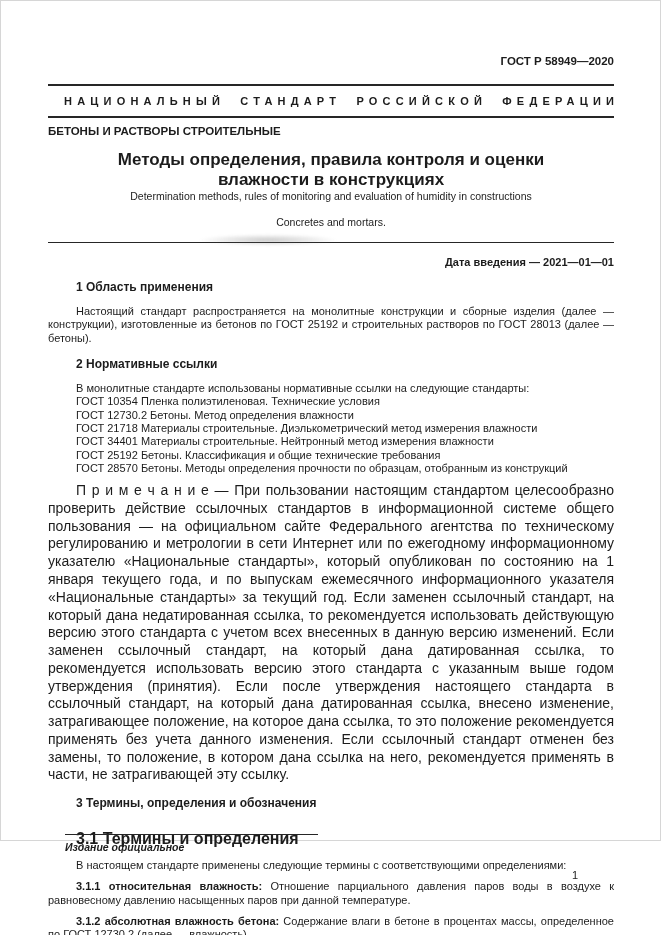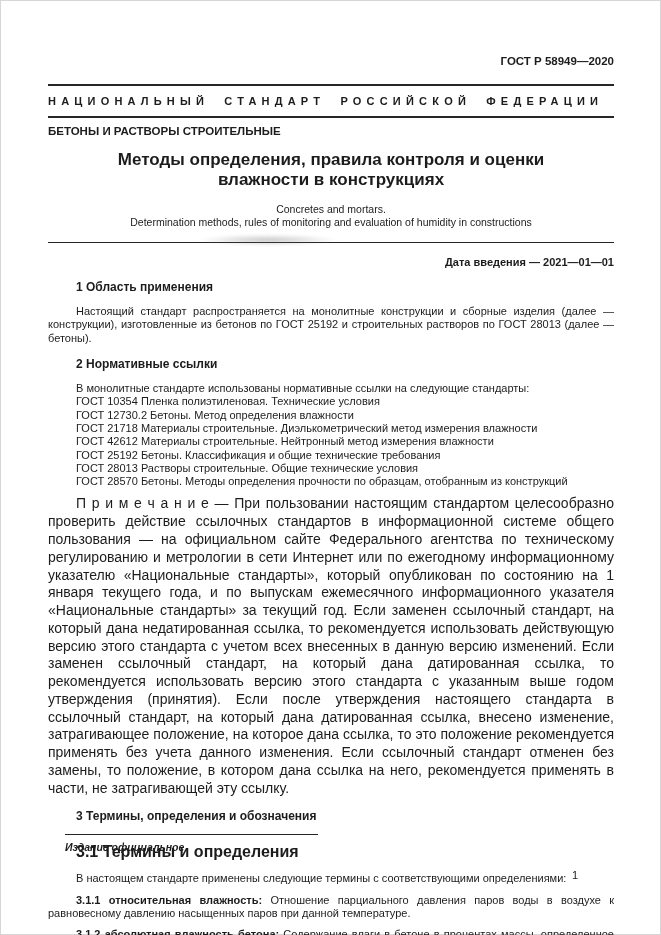--- a/index.html
+++ b/index.html
@@ -4,41 +4,41 @@
 <style>
   * { margin: 0; padding: 0; box-sizing: border-box; }
   html, body { background: #ffffff; }
   body {
     width: 661px; height: 935px;
     font-family: "Liberation Sans", sans-serif;
     color: #1c1c1c;
   }
   .page {
     position: relative;
-    width: 661px; height: 935px;
+    width: 661px; height: 841px;
     background: #ffffff;
     border: 1px solid #d6d6d6;
     padding: 54px 46px 0 47px;
   }
   .doc-number {
     text-align: right;
     font-weight: bold;
     font-size: 11.5px;
     margin-bottom: 17px;
   }
   .rule { height: 1px; background: #262626; }
   .rule.thick { height: 2px; }
   .federation-title {
     font-weight: bold;
     font-size: 11px;
     letter-spacing: 5.2px;
     word-spacing: 7px;
     white-space: nowrap;
     overflow: hidden;
-    margin: 9px 0 9px 0;
+    margin: 9px 0 9px 16px;
   }
   .main-title {
     text-align: left;
     font-weight: bold;
     font-size: 11.5px;
     margin-top: 7px;
   }
   .subtitle {
     text-align: center;
     font-weight: bold;
@@ -123,40 +123,39 @@
 <div class="page">
 
   <div class="doc-number">ГОСТ Р 58949—2020</div>
 
   <div class="rule thick"></div>
   <div class="federation-title">НАЦИОНАЛЬНЫЙ СТАНДАРТ РОССИЙСКОЙ ФЕДЕРАЦИИ</div>
   <div class="rule thick"></div>
 
   <div class="main-title">БЕТОНЫ И РАСТВОРЫ СТРОИТЕЛЬНЫЕ</div>
   <div class="subtitle">Методы определения, правила контроля и оценки влажности в конструкциях</div>
+  <div class="en-title">Determination methods, rules of monitoring and evaluation of humidity in constructions</div>
   <div class="en-title first">Concretes and mortars.</div>
-  <div class="en-title">Determination methods, rules of monitoring and evaluation of humidity in constructions</div>
 
   <div class="rule title-rule">
     <span class="scan-smudge"></span>
   </div>
 
   <div class="date-line">Дата введения — 2021—01—01</div>
 
   <div class="section-heading">1 Область применения</div>
   <p class="body">Настоящий стандарт распространяется на монолитные конструкции и сборные изделия (далее — конструкции), изготовленные из бетонов по ГОСТ 25192 и строительных растворов по ГОСТ 28013 (далее — бетоны).</p>
 
   <div class="section-heading">2 Нормативные ссылки</div>
   <p class="body">В монолитные стандарте использованы нормативные ссылки на следующие стандарты:</p>
   <div class="std-item">ГОСТ 10354 Пленка полиэтиленовая. Технические условия</div>
   <div class="std-item">ГОСТ 12730.2 Бетоны. Метод определения влажности</div>
   <div class="std-item">ГОСТ 21718 Материалы строительные. Диэлькометрический метод измерения влажности</div>
-  <div class="std-item">ГОСТ 42612 Материалы строительные. Нейтронный метод измерения влажности</div>
+  <div class="std-item">ГОСТ 34401 Материалы строительные. Нейтронный метод измерения влажности</div>
   <div class="std-item">ГОСТ 25192 Бетоны. Классификация и общие технические требования</div>
-  <div class="std-item">ГОСТ 28013 Растворы строительные. Общие технические условия</div>
   <div class="std-item">ГОСТ 28570 Бетоны. Методы определения прочности по образцам, отобранным из конструкций</div>
   <p class="note">П р и м е ч а н и е — При пользовании настоящим стандартом целесообразно проверить действие ссылочных стандартов в информационной системе общего пользования — на официальном сайте Федерального агентства по техническому регулированию и метрологии в сети Интернет или по ежегодному информационному указателю «Национальные стандарты», который опубликован по состоянию на 1 января текущего года, и по выпускам ежемесячного информационного указателя «Национальные стандарты» за текущий год. Если заменен ссылочный стандарт, на который дана недатированная ссылка, то рекомендуется использовать действующую версию этого стандарта с учетом всех внесенных в данную версию изменений. Если заменен ссылочный стандарт, на который дана датированная ссылка, то рекомендуется использовать версию этого стандарта с указанным выше годом утверждения (принятия). Если после утверждения настоящего стандарта в ссылочный стандарт, на который дана датированная ссылка, внесено изменение, затрагивающее положение, на которое дана ссылка, то это положение рекомендуется применять без учета данного изменения. Если ссылочный стандарт отменен без замены, то положение, в котором дана ссылка на него, рекомендуется применять в части, не затрагивающей эту ссылку.</p>
 
   <div class="section-heading" style="">3 Термины, определения и обозначения</div>
   <div class="sub-heading">3.1 Термины и определения</div>
   <p class="body">В настоящем стандарте применены следующие термины с соответствующими определениями:</p>
   <p class="body tight"><span class="term-bold">3.1.1 относительная влажность:</span><span> Отношение парциального давления паров воды в воздухе к равновесному давлению насыщенных паров при данной температуре.</span></p>
   <p class="body tight"><span class="term-bold">3.1.2 абсолютная влажность бетона:</span><span> Содержание влаги в бетоне в процентах массы, определенное по ГОСТ 12730.2 (далее — влажность).</span></p>
 
   <div class="footer">

